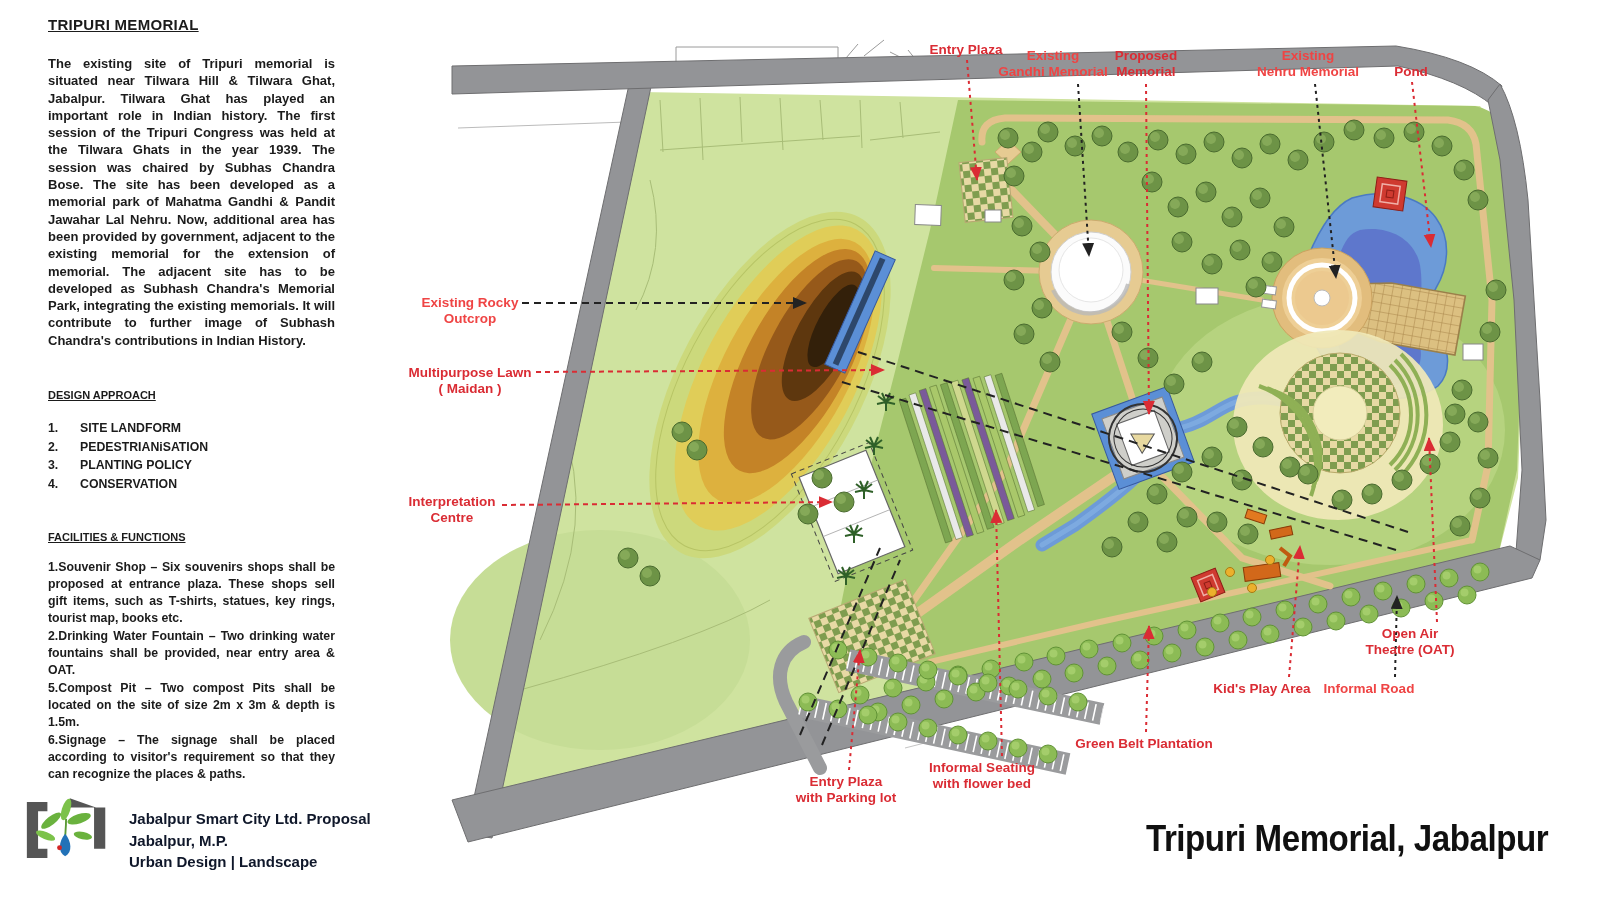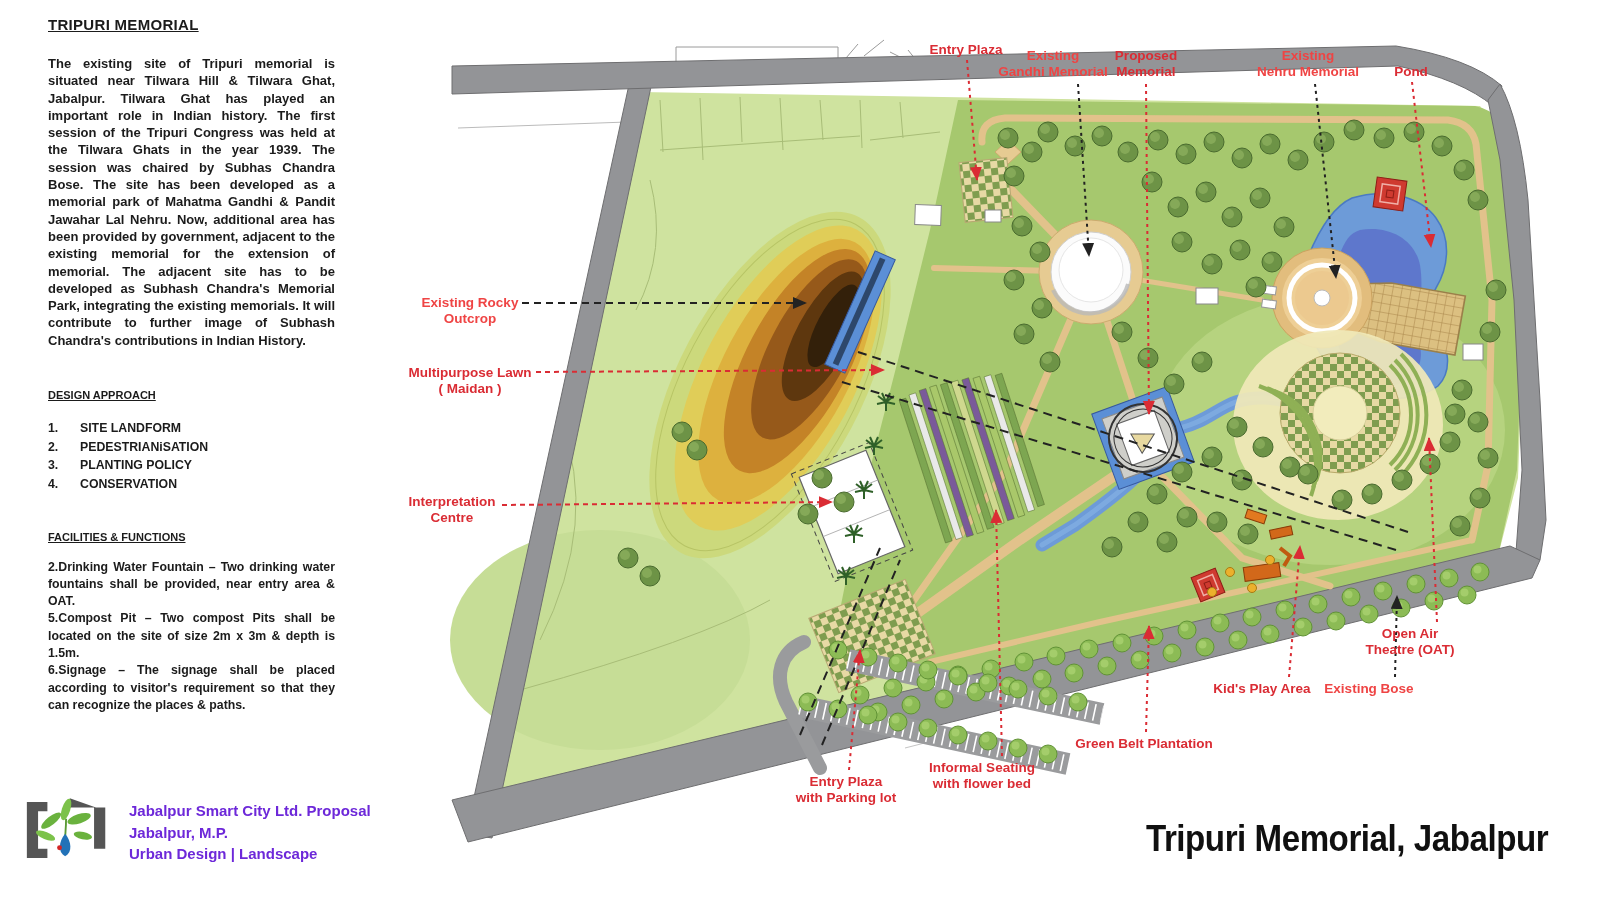--- a/index.html
+++ b/index.html
@@ -8,21 +8,21 @@
   .panel{position:absolute;left:48px;top:16px;width:287px;}
   .panel h1{font-size:15px;margin:0;text-decoration:underline;letter-spacing:.3px;font-weight:bold;}
   .intro{font-size:13px;line-height:17.3px;text-align:justify;font-weight:bold;margin:22px 0 4px;}
   .sec-h{font-size:11px;font-weight:bold;text-decoration:underline;margin:40px 0 0;}
   ol.approach{list-style:none;margin:20px 0 0;padding:0;font-size:12.3px;font-weight:bold;}
   ol.approach li{display:flex;margin-bottom:4.5px;counter-increment:da;}
   ol.approach li::before{content:counter(da) ".";width:32px;flex:0 0 32px;}
   .fac{margin-top:16px;}
   .fac p{font-size:12.3px;line-height:17.3px;font-weight:bold;text-align:justify;margin:0;}
   .footer{position:absolute;left:25px;top:790px;display:flex;gap:20px;align-items:flex-start;}
-  .footer .txt{font-size:15px;font-weight:bold;line-height:21.5px;margin-top:10px;color:#6d28d9;}
+  .footer .txt{font-size:15px;font-weight:bold;line-height:21.5px;margin-top:18px;color:#0f172a;}
   .map-label{position:absolute;transform:translateX(-50%);text-align:center;font-size:13.5px;
              font-weight:bold;line-height:16px;white-space:nowrap;}
   .red{color:#da2c34;} .blk{color:#ef4444;}
   .big-title{position:absolute;right:52px;top:818px;font-size:36px;font-weight:bold;
              letter-spacing:-.5px;transform:scaleX(.92);transform-origin:right;color:#101010;}
   svg.plan{position:absolute;left:0;top:0;}
 </style>
 </head>
 <body>
 
@@ -419,20 +419,21 @@
     <li>
         <span>PLANTING POLICY</span>
       </li>
     <li>
         <span>CONSERVATION</span>
       </li>
   </ol>
 
   <h2 class="sec-h">FACILITIES &amp; FUNCTIONS</h2>
   <div class="fac">
+    <p>1.Souvenir Shop – Six souvenirs shops shall be proposed at entrance plaza. These shops sell gift items, such as T-shirts, statues, key rings, tourist map, books etc.</p>
     <p>2.Drinking Water Fountain – Two drinking water fountains shall be provided, near entry area &amp; OAT.</p>
     <p>5.Compost Pit – Two compost Pits shall be located on the site of size 2m x 3m &amp; depth is 1.5m.</p>
     <p>6.Signage – The signage shall be placed according to visitor's requirement so that they can recognize the places &amp; paths.</p>
   </div>
 </div>
 
 <div class="footer">
   <svg width="84" height="80" viewBox="0 0 90 84">
     <path d="M2,12 h22 v10 h-10 v40 h10 v10 H2 Z" fill="#555"></path>
     <path d="M48,8 h38 v10 h-10 v-0 h0 M48,8 v10 h26 v44 h12 V8 Z" fill="#555"></path>
@@ -483,21 +484,21 @@
     <div>( Maidan )</div>
   </div>
 <div class="map-label red" style="left:452px;top:494px">
     <div>Interpretation</div>
     <div>Centre</div>
   </div>
 <div class="map-label red" style="left:1262px;top:681px">
     <div>Kid's Play Area</div>
   </div>
 <div class="map-label blk" style="left:1369px;top:681px">
-    <div>Existing Bose</div>
+    <div>Informal Road</div>
   </div>
 <div class="map-label red" style="left:1410px;top:626px">
     <div>Open Air</div>
     <div>Theatre (OAT)</div>
   </div>
 <div class="map-label red" style="left:1144px;top:736px">
     <div>Green Belt Plantation</div>
   </div>
 <div class="map-label red" style="left:982px;top:760px">
     <div>Informal Seating</div>

